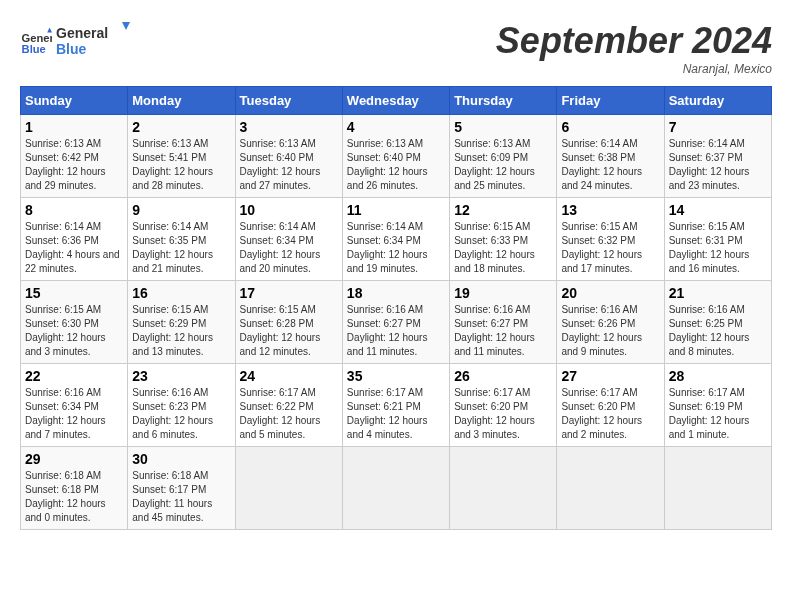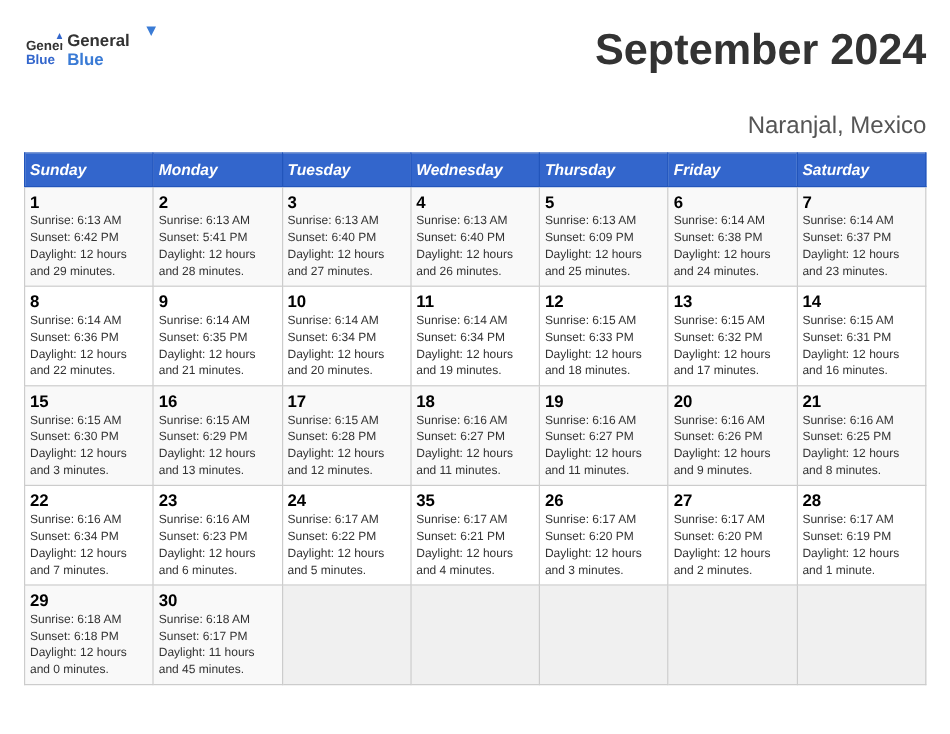--- a/index.html
+++ b/index.html
@@ -26,47 +26,46 @@
       font-weight: bold;
       color: #333;
       line-height: 1.1;
     }
     .logo-icon {
       width: 32px;
       height: 32px;
     }
     .title-area {
       text-align: right;
+      font-style: italic;
     }
     .month-title {
       font-size: 36px;
       font-weight: bold;
       color: #333;
     }
     .location-title {
-      font-size: 20px;
+      font-size: 12px;
       color: #555;
-      margin-top: 32px;
     }
     table {
       width: 100%;
       border-collapse: collapse;
       font-size: 11px;
     }
     thead tr {
       background-color: #3366cc;
       color: white;
     }
     thead th {
       padding: 6px 4px;
       text-align: left;
       font-size: 13px;
       font-weight: bold;
       border: 1px solid #2255bb;
-      font-style: italic;
     }
     tbody td {
       border: 1px solid #ccc;
       padding: 4px;
       vertical-align: top;
       width: calc(100% / 7);
       height: 80px;
       background: #fff;
     }
     tbody tr:nth-child(odd) td {
@@ -181,21 +180,21 @@
           <span>Daylight: 12 hours and 23 minutes.</span>
         </div>
       </td>
       </tr>
       <tr>
         <td>
         <span class="day-num">8</span>
         <div class="day-detail">
           <span>Sunrise: 6:14 AM</span><br>
           <span>Sunset: 6:36 PM</span><br>
-          <span>Daylight: 12 hours and 22 minutes.</span>
+          <span>Daylight: 4 hours and 22 minutes.</span>
         </div>
       </td>
         <td>
         <span class="day-num">9</span>
         <div class="day-detail">
           <span>Sunrise: 6:14 AM</span><br>
           <span>Sunset: 6:35 PM</span><br>
           <span>Daylight: 12 hours and 21 minutes.</span>
         </div>
       </td>

